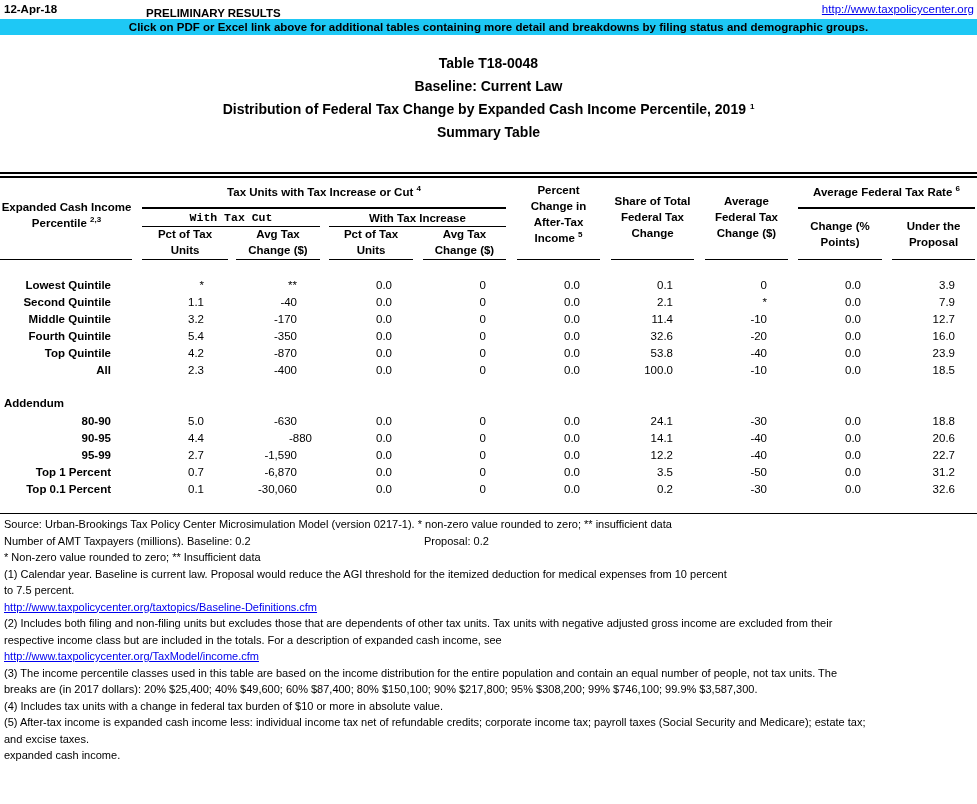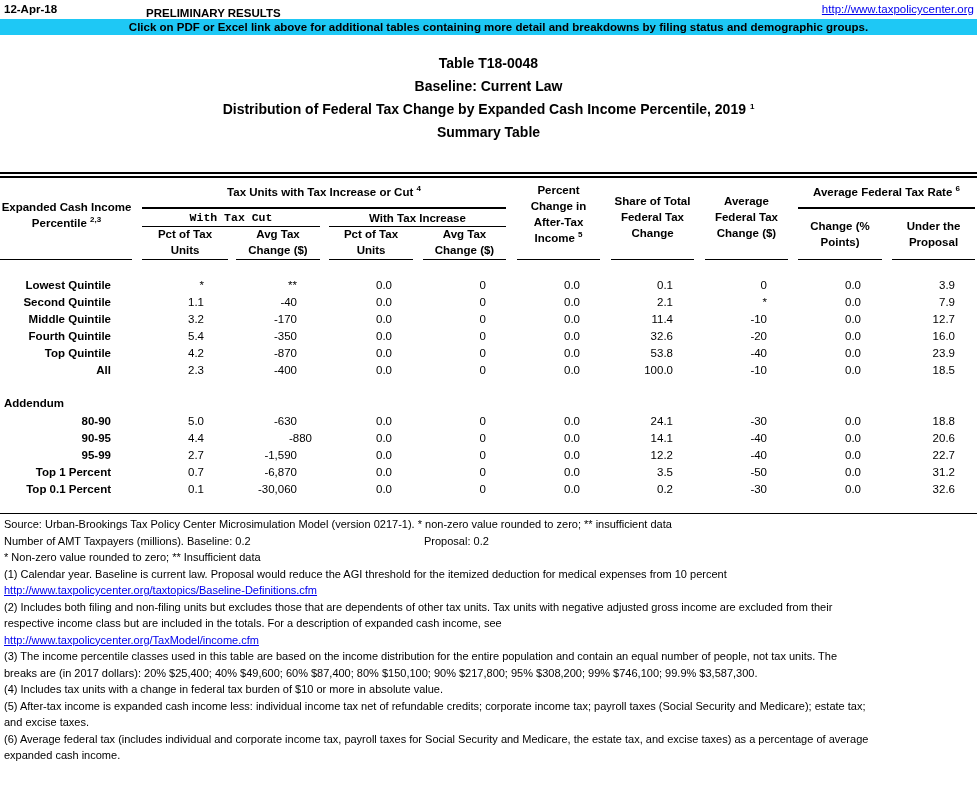--- a/index.html
+++ b/index.html
@@ -256,24 +256,24 @@
 
 <div class="addendum">Addendum</div>
 
 <div class="bottomline"></div>
 
 <div class="notes">
   <div>Source: Urban-Brookings Tax Policy Center Microsimulation Model (version 0217-1).  * non-zero value rounded to zero; ** insufficient data</div>
   <div style="position:relative;"><span>Number of AMT Taxpayers (millions).  Baseline: 0.2</span><span class="amt-proposal">Proposal: 0.2</span></div>
   <div>* Non-zero value rounded to zero; ** Insufficient data</div>
   <div>(1) Calendar year. Baseline is current law. Proposal would reduce the AGI threshold for the itemized deduction for medical expenses from 10 percent</div>
+  <div>to 7.5 percent.</div>
   <div><a>http://www.taxpolicycenter.org/taxtopics/Baseline-Definitions.cfm</a></div>
   <div>(2) Includes both filing and non-filing units but excludes those that are dependents of other tax units. Tax units with negative adjusted gross income are excluded from their</div>
   <div>respective income class but are included in the totals. For a description of expanded cash income, see</div>
   <div><a>http://www.taxpolicycenter.org/TaxModel/income.cfm</a></div>
   <div>(3) The income percentile classes used in this table are based on the income distribution for the entire population and contain an equal number of people, not tax units. The</div>
   <div>breaks are (in 2017 dollars): 20% $25,400; 40% $49,600; 60% $87,400; 80% $150,100; 90% $217,800; 95% $308,200; 99% $746,100; 99.9% $3,587,300.</div>
   <div>(4) Includes tax units with a change in federal tax burden of $10 or more in absolute value.</div>
   <div>(5) After-tax income is expanded cash income less: individual income tax net of refundable credits; corporate income tax; payroll taxes (Social Security and Medicare); estate tax;</div>
   <div>and excise taxes.</div>
-  <div>(6) Average federal tax (includes individual and corporate income tax, payroll taxes for Social Security and Medicare, the estate tax, and excise taxes) as a percentage of average</div>
   <div>expanded cash income.</div>
 </div>
 
 </body></html>

